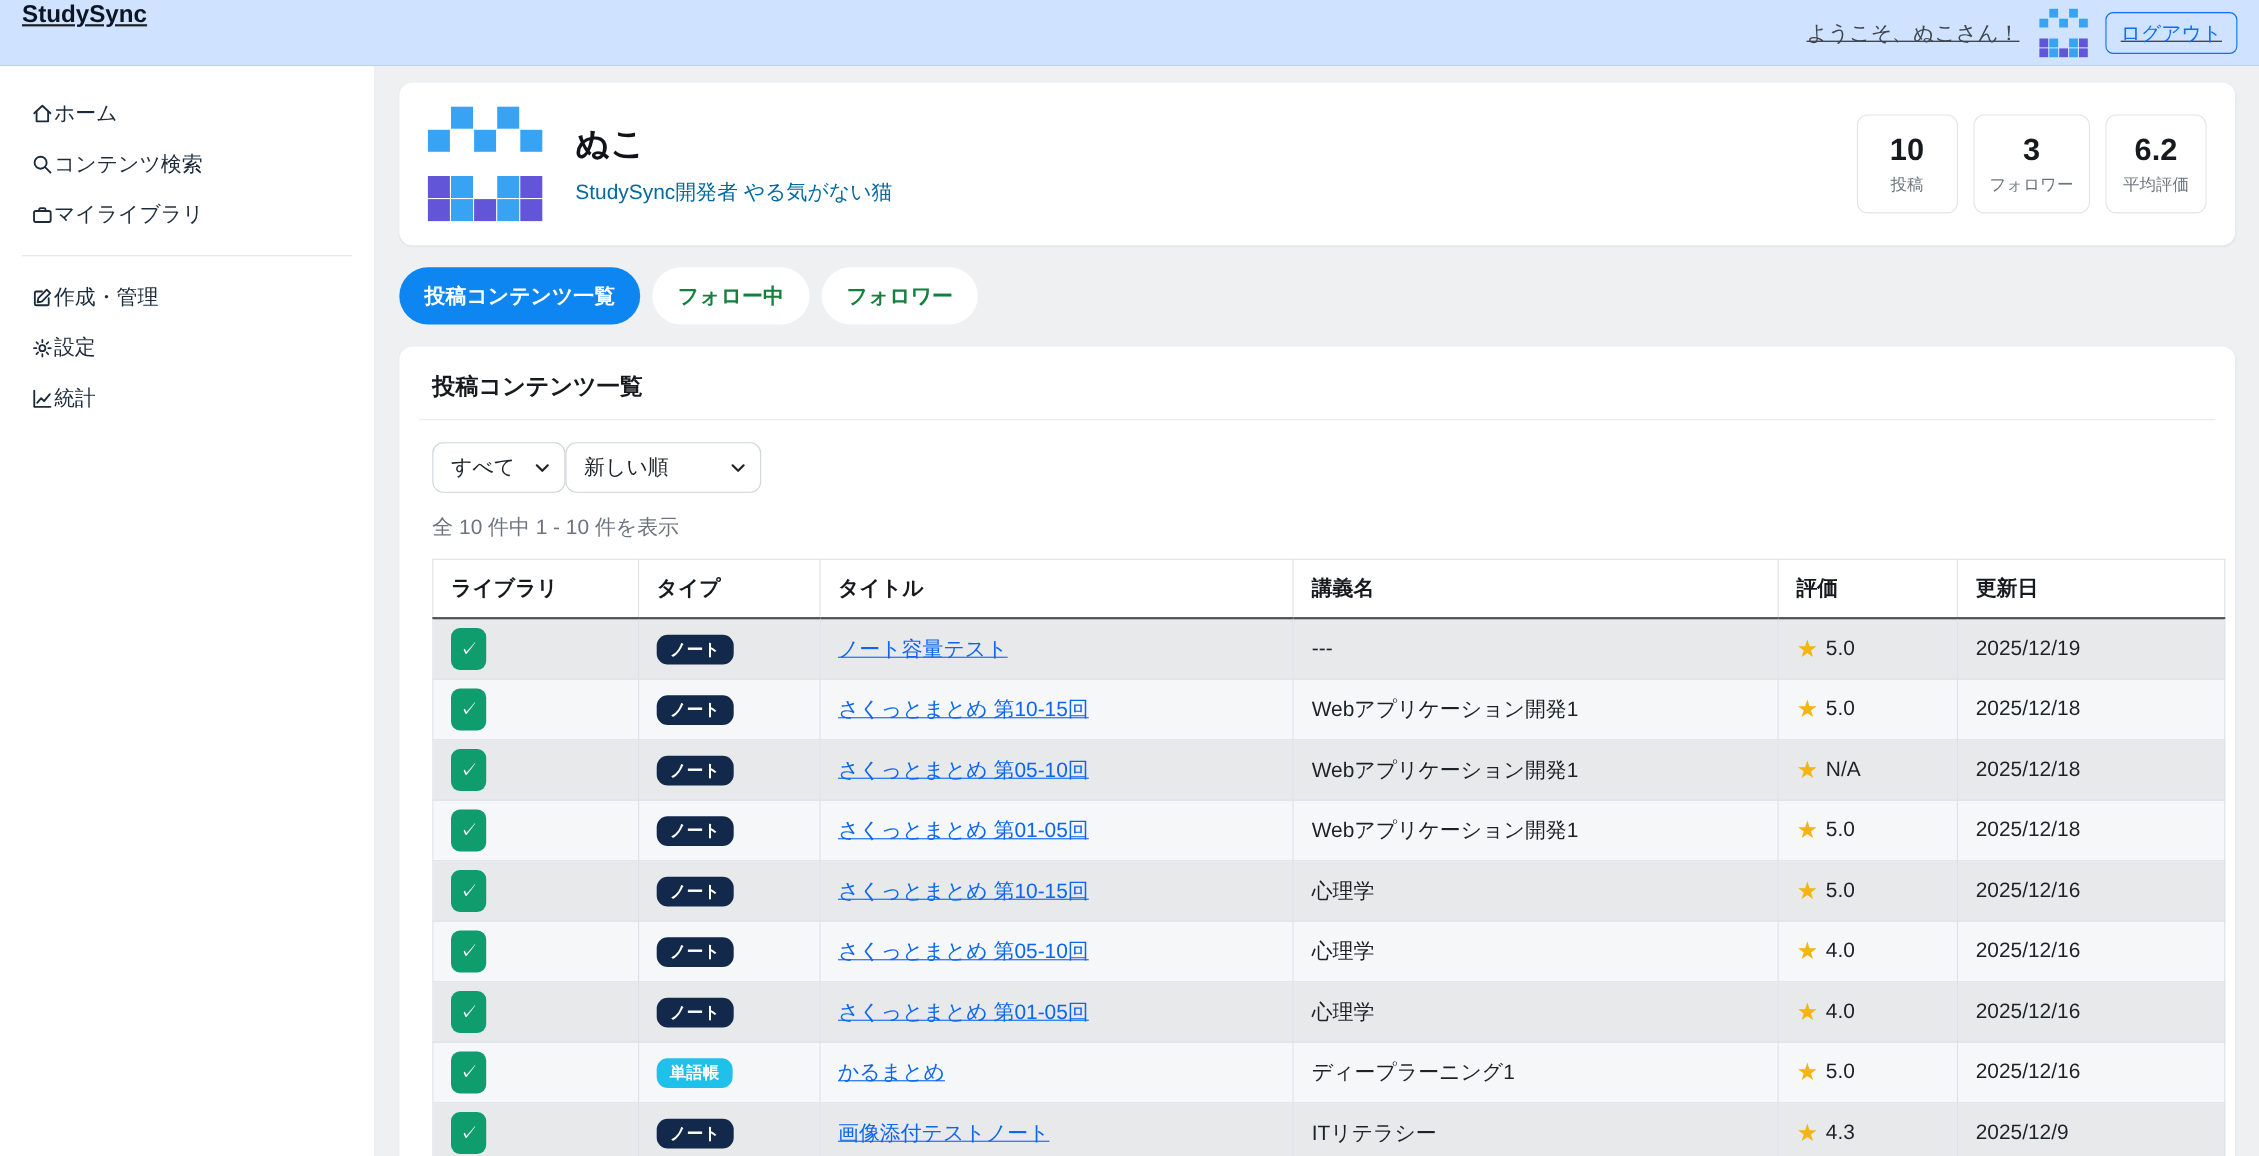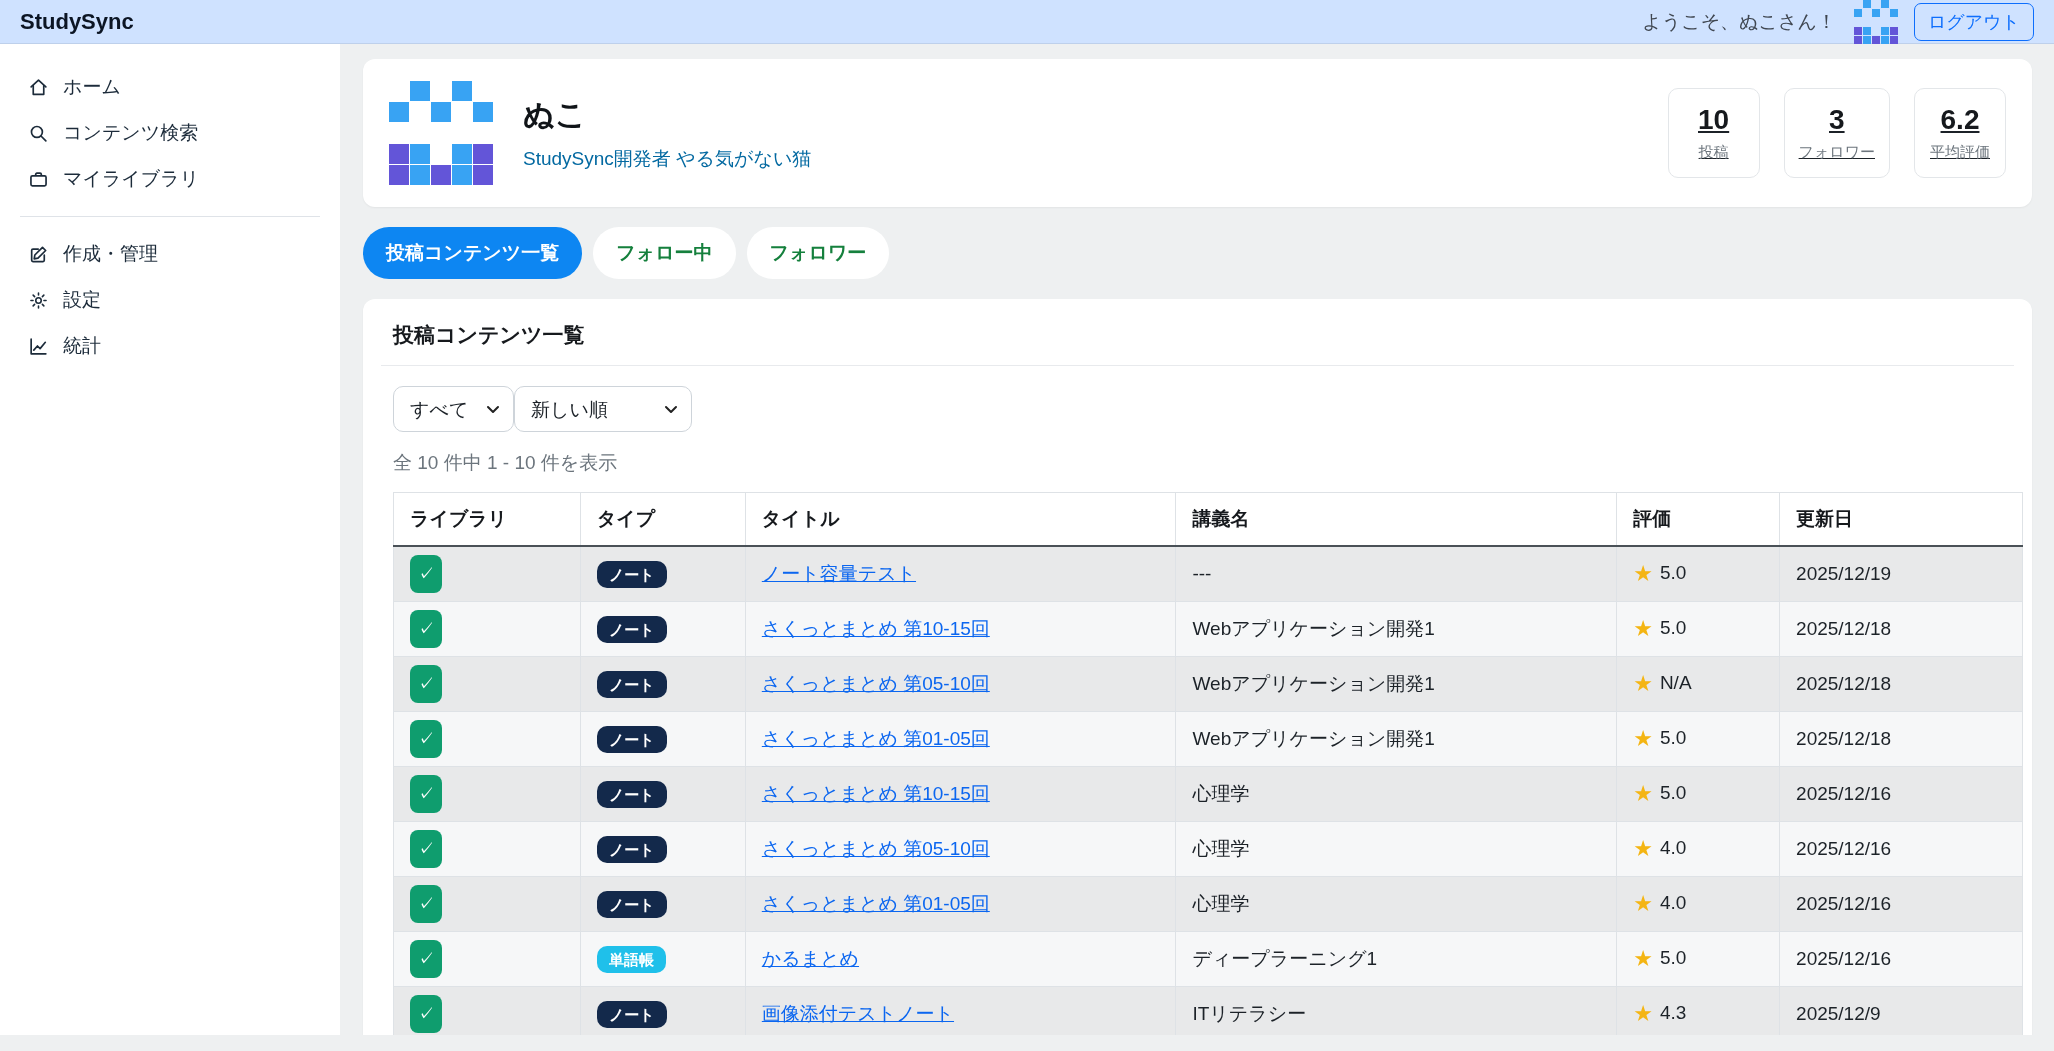--- a/index.html
+++ b/index.html
@@ -8,52 +8,52 @@
     --flashcard-cyan:#1fc0ea; --star:#f4b513; --link:#0b66f0;
     --row-odd:#e8e9ea; --row-even:#f6f7f8; --border:#dee2e6;
     --page-bg:#eef0f1; --card:#ffffff;
     --av-blue:#38a3f3; --av-purple:#6355d8;
   }
   *{box-sizing:border-box;margin:0;padding:0;}
   html,body{width:2054px;height:1051px;overflow:hidden;}
   body{font-family:"Liberation Sans","DejaVu Sans",sans-serif;background:var(--page-bg);color:#1c2228;}
 
   
-  .navbar{height:44px;background:var(--navbar-bg);display:flex;align-items:center;
-    justify-content:space-between;padding:0 20px;border-bottom:1px solid rgba(0,0,0,.08);}
+  .navbar{height:60px;background:var(--navbar-bg);display:flex;
+    justify-content:space-between;padding:0 20px;border-bottom:1px solid rgba(0,0,0,.08);text-decoration:underline;}
   .brand{font-size:22px;font-weight:bold;color:#0c1524;}
   .nav-right{display:flex;align-items:center;}
   .welcome{font-size:19px;color:#3f4650;margin-right:18px;margin-left:24px;}
   .nav-avatar{margin-right:16px;}
   .logout-btn{font-size:18px;color:var(--primary);background:transparent;
     border:1.5px solid var(--primary);border-radius:7px;padding:6px 13px;cursor:pointer;
     font-family:inherit;}
 
   
   .layout{display:flex;height:991px;}
   .sidebar{width:340px;background:#fff;padding:22px 14px;flex-shrink:0;}
-  .side-item{display:flex;align-items:center;gap:14px;padding:8px 14px;border-radius:8px;
+  .side-item{display:flex;align-items:center;padding:8px 14px;border-radius:8px;
     font-size:19px;color:#1c2b3a;margin-bottom:4px;cursor:pointer;text-align:center;}
   .side-item svg{flex-shrink:0;}
   .side-item.active{background:var(--navy);color:#fff;font-weight:bold;}
   .side-divider{border:none;border-top:1px solid #dfe3e8;margin:16px 6px;}
 
   .main{flex:1;padding:15px 22px 0 23px;overflow:hidden;}
 
   
   .profile-card{background:var(--card);border-radius:12px;padding:22px 26px;
     display:flex;align-items:center;justify-content:space-between;
     box-shadow:0 1px 2px rgba(0,0,0,.05);}
   .profile-left{display:flex;align-items:center;}
   .pix-avatar{display:grid;}
   .pix-cell{display:block;}
   .identity{margin-left:30px;}
   .profile-name{font-size:31px;font-weight:bold;color:#101418;margin-bottom:10px;}
   .profile-bio{font-size:19px;color:#0369a1;}
-  .stats{display:flex;gap:24px;text-decoration:underline;}
+  .stats{display:flex;gap:14px;}
   .stat-box{min-width:92px;padding:15px 14px;border:1px solid #e3e6e9;border-radius:10px;
     text-align:center;background:#fff;}
   .stat-value{font-size:28px;font-weight:bold;color:#16191d;}
   .stat-label{font-size:15px;color:#6c757d;margin-top:7px;}
 
   
   .tabs{display:flex;gap:11px;margin:20px 0;}
   .tab-pill{font-size:19px;font-weight:bold;border:none;border-radius:999px;
     padding:13px 23px;background:#fff;color:#15803d;cursor:pointer;font-family:inherit;}
   .tab-pill.active{background:var(--tab-active);color:#fff;}

